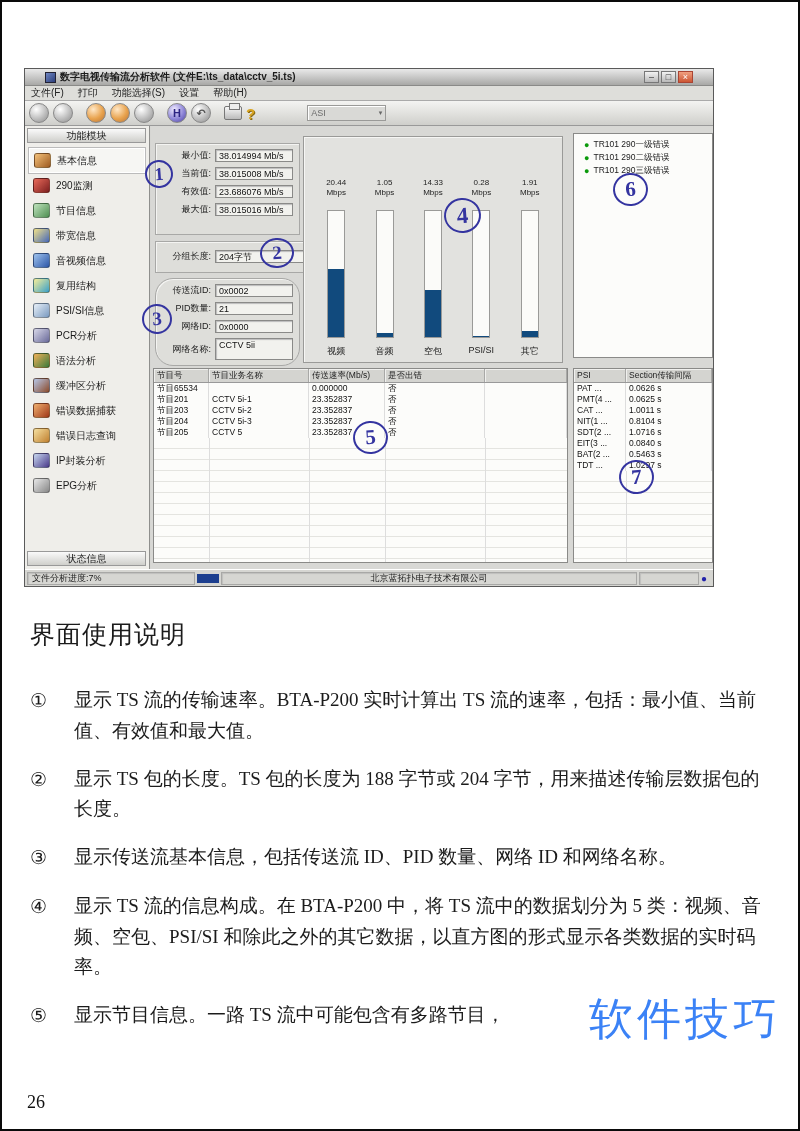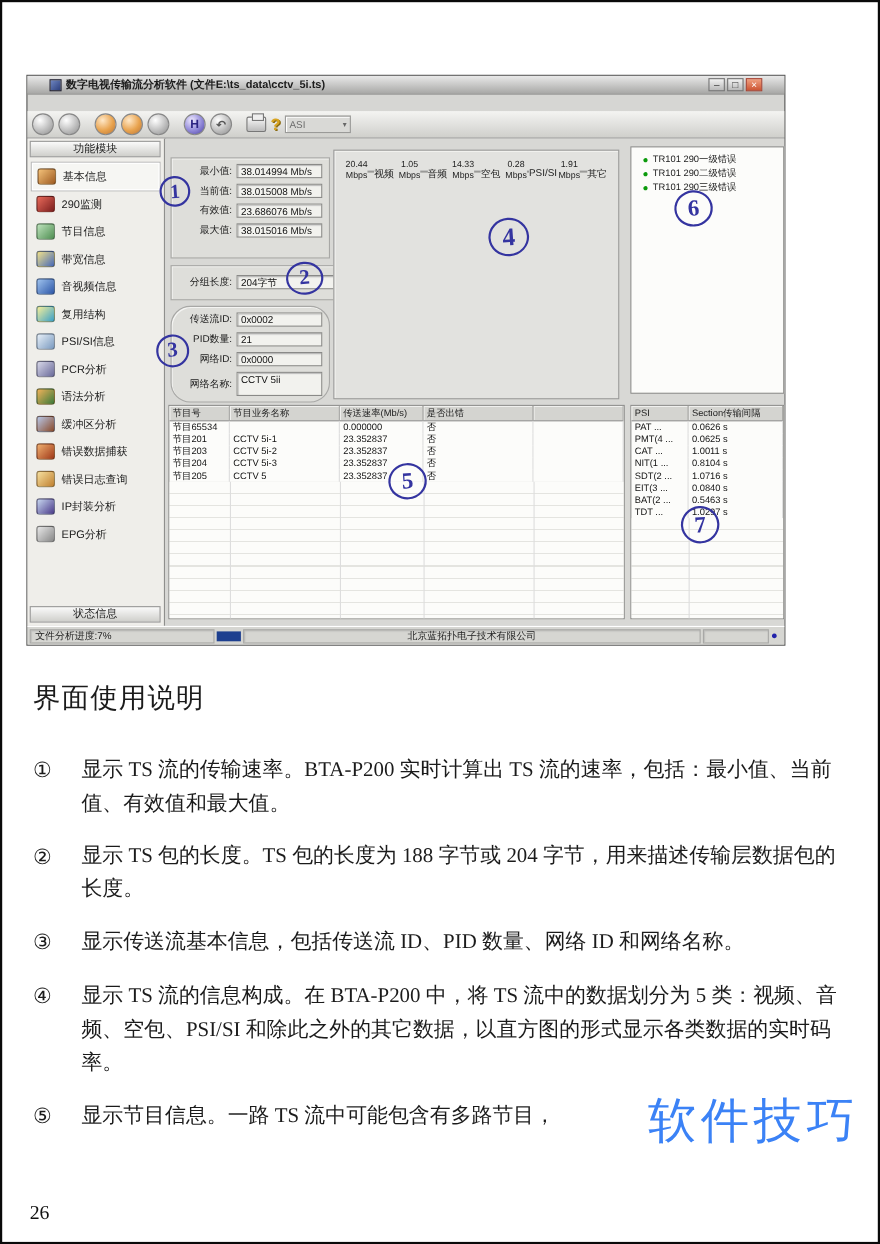--- a/index.html
+++ b/index.html
@@ -17,21 +17,21 @@
   .menubar { position:absolute; left:0; top:17px; right:0; height:15px; background:#dededa; border-bottom:1px solid #aaa; display:flex; align-items:center; gap:14px; padding:0 6px; font-size:10px; }
   .toolbar { position:absolute; left:0; top:32px; right:0; height:25px; background:linear-gradient(#f4f4f2,#cfcfcb); border-bottom:1px solid #999; display:flex; align-items:center; gap:4px; padding:0 4px; }
   .ball { width:20px; height:20px; border-radius:50%; border:1px solid #888; display:flex; align-items:center; justify-content:center; font-size:11px; font-weight:bold; }
   .ball.silver { background:radial-gradient(circle at 35% 30%,#ffffff,#b9b9b9 60%,#8d8d8d); color:#555; }
   .ball.orange { background:radial-gradient(circle at 35% 30%,#ffe8c8,#e8a24d 55%,#b5733a); color:#7a4a12; }
   .ball.purple { background:radial-gradient(circle at 35% 30%,#efeaff,#8f87d8 55%,#4a3f9f); color:#2c2483; }
   .tsep { width:5px; }
   .printer { width:18px; height:14px; background:linear-gradient(#f8f8f8,#bbb); border:1px solid #777; border-radius:2px; position:relative; }
   .printer::before { content:""; position:absolute; left:4px; top:-4px; width:9px; height:5px; background:#eee; border:1px solid #777; }
   .helpq { font-size:15px; font-weight:bold; color:#d9a420; text-shadow:1px 1px 0 #8a6a10; }
-  .combo { width:60px; height:16px; background:#d9d9d6; border:1px solid #9a9a98; box-shadow:inset 1px 1px 0 #fff; display:flex; align-items:center; justify-content:space-between; padding:0 3px; color:#6d6d6d; font-size:9px; }
+  .combo { margin-left:48px; width:79px; height:16px; background:#d9d9d6; border:1px solid #9a9a98; box-shadow:inset 1px 1px 0 #fff; display:flex; align-items:center; justify-content:space-between; padding:0 3px; color:#6d6d6d; font-size:9px; }
   .combo .arrow { font-size:7px; color:#666; }
 
   
   .sidebar { position:absolute; left:0; top:57px; width:125px; bottom:17px; background:#efeeea; border-right:1px solid #8f8f8d; }
   .sb-header, .sb-footer { position:absolute; left:2px; right:3px; height:15px; background:linear-gradient(#fafafa,#cfcfcb); border:1px solid #999; text-align:center; font-size:10px; line-height:13px; color:#222; }
   .sb-header { top:2px; } .sb-footer { bottom:3px; }
   .sb-items { position:absolute; top:22px; left:4px; right:4px; }
   .s-item { height:25px; display:flex; align-items:center; gap:6px; padding-left:4px; cursor:default; }
   .s-item.sel { border:1px solid #fff; box-shadow:0 0 0 1px #bbb; background:#f6f6f3; }
   .s-ico { width:17px; height:15px; border-radius:3px; border:1px solid rgba(0,0,0,.35); flex:0 0 auto; }
@@ -46,21 +46,21 @@
 
   
   .main { position:absolute; left:126px; top:57px; right:0; bottom:17px; background:#d8d8d5; }
   .gpanel { position:absolute; background:#dededa; border:1px solid #a8a8a6; box-shadow:inset 1px 1px 0 #f4f4f2; }
   .frow { display:flex; align-items:center; margin:5px 6px 0 6px; }
   .flabel { width:49px; text-align:right; font-size:9px; color:#222; margin-right:4px; flex:0 0 auto; }
   .finput { flex:1; height:13px; background:#f2f2ee; border:1px solid #8a8a88; box-shadow:inset 1px 1px 1px #bbb; font-size:9px; line-height:12px; padding:0 3px; color:#111; white-space:nowrap; overflow:hidden; }
 
   
   .chart { position:absolute; left:278px; top:67px; width:260px; height:227px; background:#e2e2df; border:1px solid #9a9a98; box-shadow:inset 1px 1px 0 #f6f6f4; display:flex; justify-content:space-around; padding:8px 8px 4px 8px; }
-  .barcol { display:flex; flex-direction:row; align-items:flex-start; width:44px; }
+  .barcol { display:flex; flex-direction:column; align-items:center; width:44px;margin-top:33px; }
   .barval { font-size:8px; text-align:center; color:#222; line-height:1.25; height:22px; }
   .bartrack { width:18px; flex:1; margin-top:10px; background:#fbfbf9; border:1px solid #9a9a98; position:relative; }
   .barfill { position:absolute; left:0; right:0; bottom:0; background:#114a7d; }
   .barcat { font-size:9px; color:#222; margin-top:7px; height:13px; }
 
   
   .tree { position:absolute; left:548px; top:64px; width:140px; height:225px; background:#fcfcfa; border:1px solid #8a8a88; padding:4px 2px; }
   .titem { display:flex; align-items:center; gap:4px; font-size:8.5px; color:#222; margin:1px 0 1px 8px; }
   .tbullet { color:#0b9a0b; font-size:9px; }
 
@@ -106,20 +106,27 @@
     <div class="titlebar">
       <span class="appico"></span>
       <span class="apptitle">数字电视传输流分析软件 (文件E:\ts_data\cctv_5i.ts)</span>
       <span class="winbtns">
         <span class="winbtn">–</span>
         <span class="winbtn">□</span>
         <span class="winbtn close">×</span>
       </span>
     </div>
 
+    <div class="menubar">
+      <span>文件(F)</span>
+      <span>打印</span>
+      <span>功能选择(S)</span>
+      <span>设置</span>
+      <span>帮助(H)</span>
+    </div>
 
     <div class="toolbar">
       <span class="ball silver"></span>
       <span class="ball silver"></span>
       <span class="tsep"></span>
       <span class="ball orange"></span>
       <span class="ball orange"></span>
       <span class="ball silver"></span>
       <span class="tsep"></span>
       <span class="ball purple">H</span>

